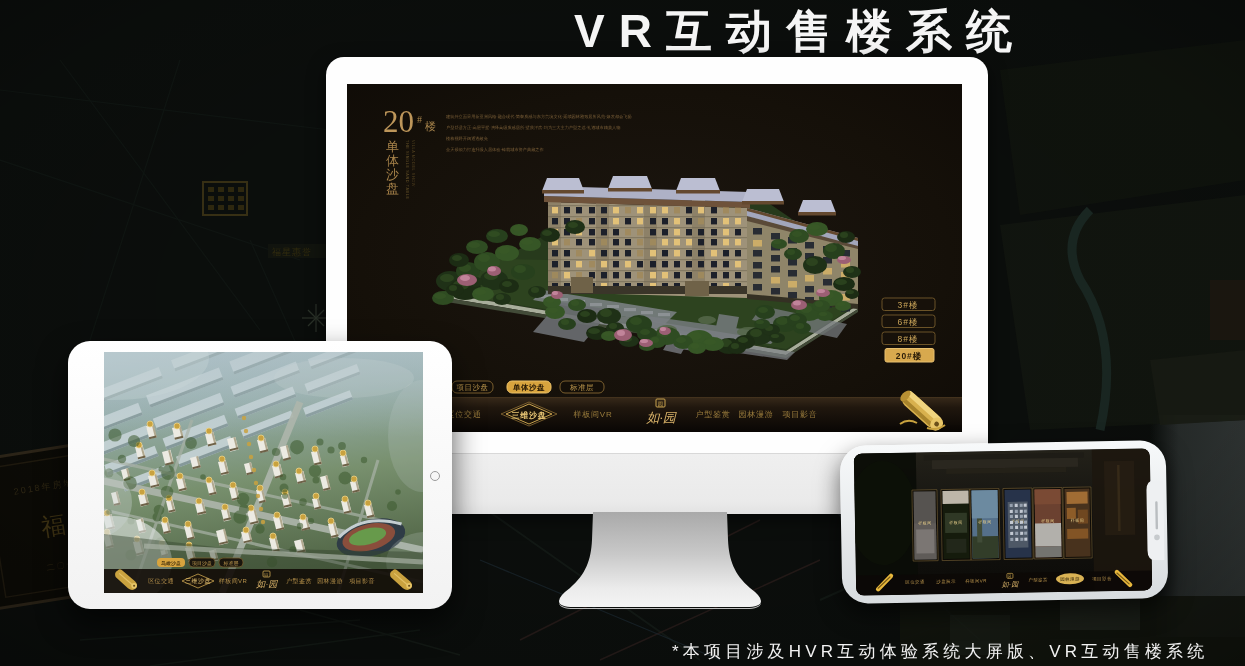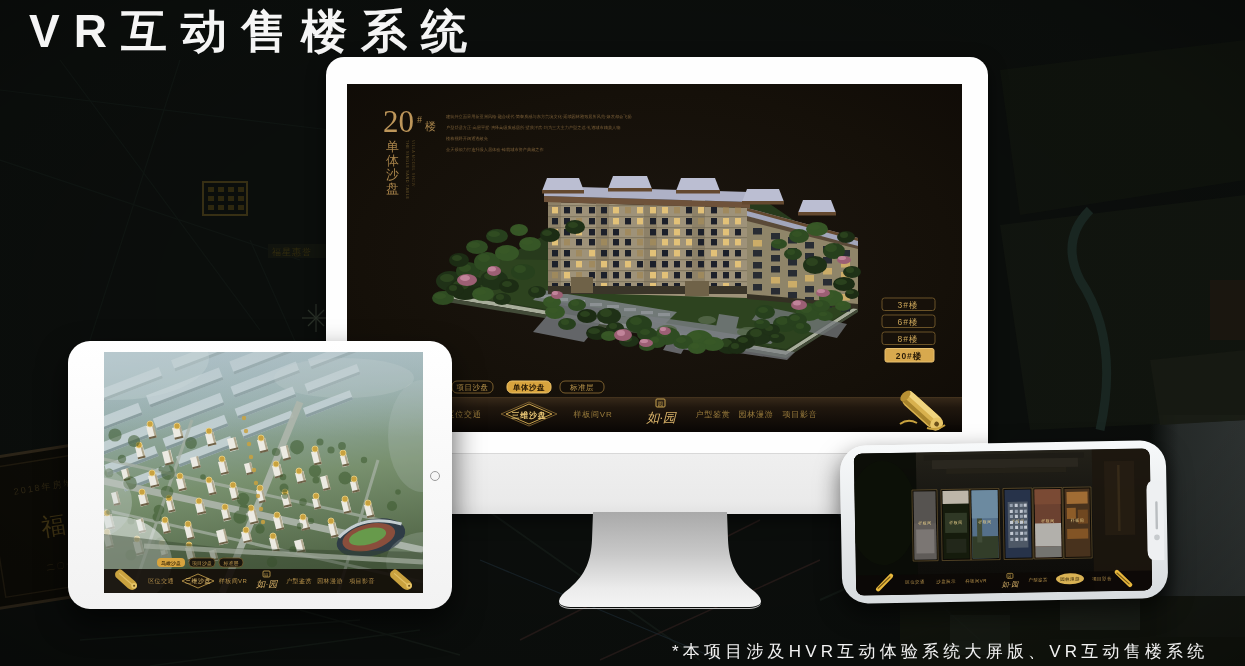--- a/index.html
+++ b/index.html
@@ -103,21 +103,21 @@
 <rect x="0" y="0" width="1245" height="666" fill="url(#vig)"></rect>
 
 <g stroke="#2e352c" stroke-width="1.2" opacity="0.9">
         <path d="M316,304 L316,332"></path>
         <path d="M302,318 L330,318"></path>
         <path d="M308,310 L324,326"></path>
         <path d="M324,310 L308,326"></path>
       </g>
   </svg>
 
-  <div class="abs" id="title" style="left:0;top:1px;width:1026px;text-align:left;text-indent:29px;
+  <div class="abs" id="title" style="left:0;top:1px;width:1026px;text-align:right;text-indent:29px;
        color:#f5f5f5;font-size:46px;font-weight:bold;letter-spacing:14px;">VR互动售楼系统</div>
 
   <div class="abs" id="monitor" style="left:326px;top:57px;width:662px;height:456px;
        background:#fefefe;
        border-radius:18px;box-shadow:0 6px 18px rgba(0,0,0,0.55);">
 
     <div class="abs" style="left:21px;top:27px;width:615px;height:348px;background:#14100c;text-decoration:underline;">
       <svg id="scr" width="615" height="348">
 <defs>
 <radialGradient id="mbg" cx="0.5" cy="0.5" r="0.8">

